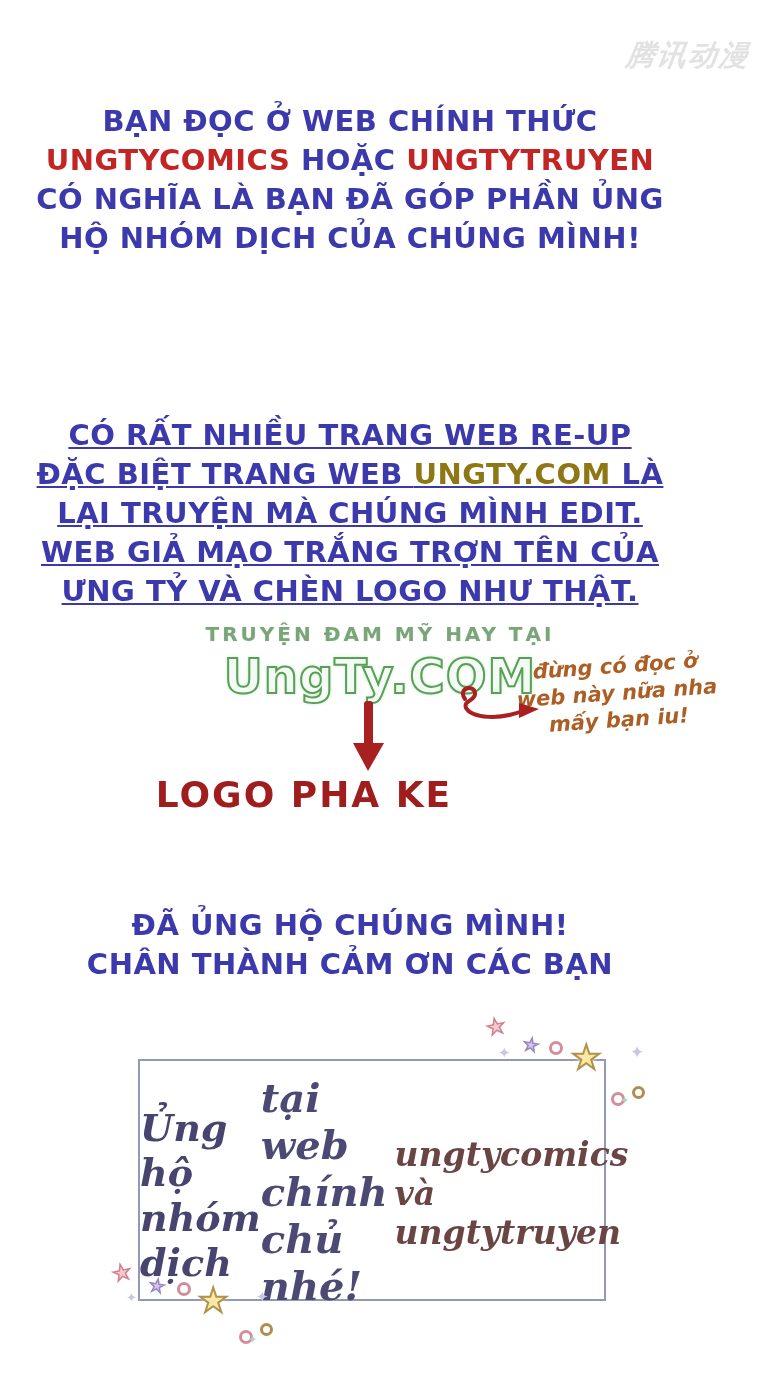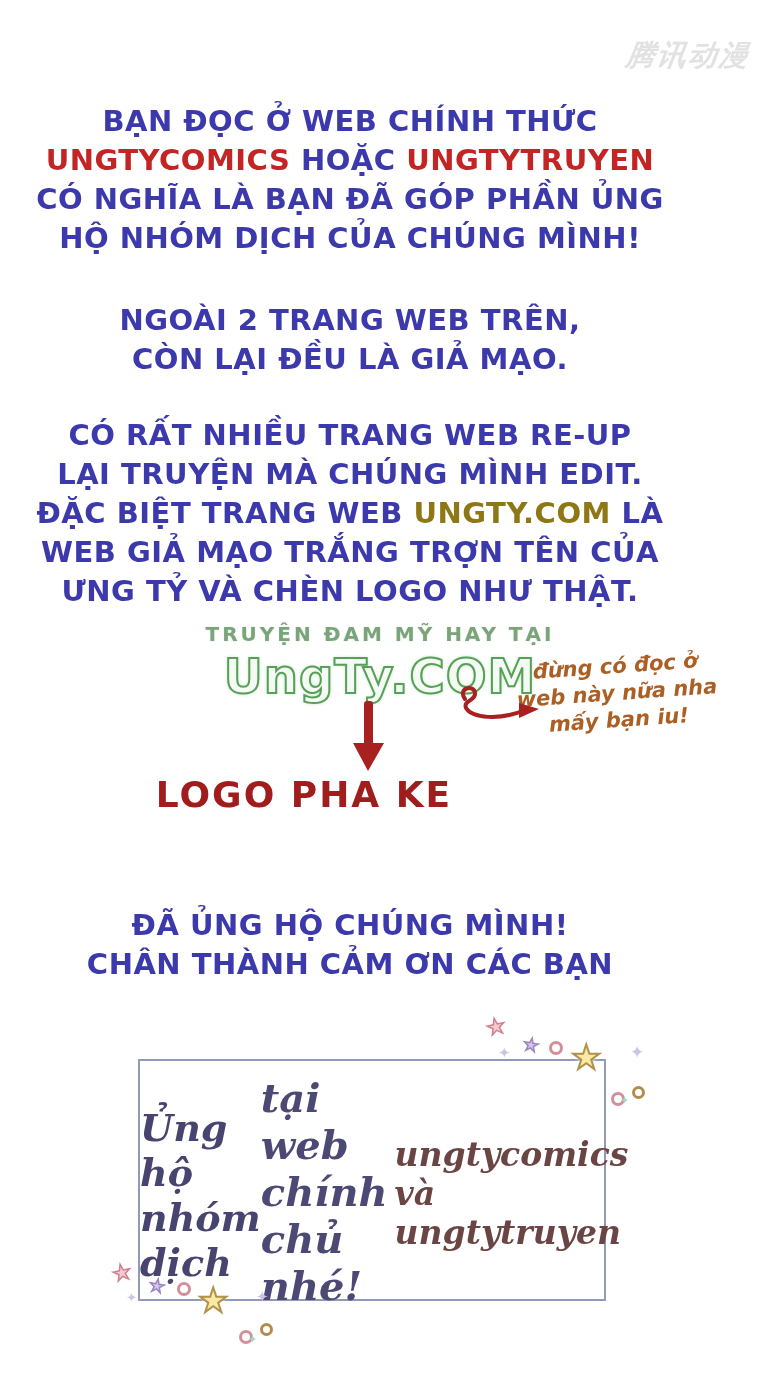--- a/index.html
+++ b/index.html
@@ -19,21 +19,21 @@
   .para{
     position:absolute;left:0;width:700px;text-align:center;
     font-weight:700;color:#3b39ab;
     font-size:29px;line-height:39px;letter-spacing:0.5px;
   }
   .para .line{white-space:nowrap;}
   .red{color:#c32525;}
   .olive{color:#8d7815;}
   .p1{top:102px;}
   .p2{top:301px;}
-  .p3{top:416px;}
+  .p3{top:416px;text-decoration:underline;}
   .thanks{top:906px;}
   
   .fakelogo{position:absolute;left:0;top:622px;width:760px;text-align:center;}
   .fakelogo .tagline{
     font-size:20px;font-weight:700;letter-spacing:3px;color:#7ba47b;
     text-shadow:0 0 2px #d8ecd8;
   }
   .fakelogo .site{
     margin-top:2px;font-size:48px;font-weight:800;letter-spacing:1px;
     color:#f4fbf4;-webkit-text-stroke:2px #58a058;
@@ -83,29 +83,25 @@
 
   <div class="watermark">腾讯动漫</div>
 
   <div class="para p1">
     <div class="line">BẠN ĐỌC Ở WEB CHÍNH THỨC</div>
     <div class="line"><span class="red">UNGTYCOMICS</span><span> HOẶC </span><span class="red">UNGTYTRUYEN</span></div>
     <div class="line">CÓ NGHĨA LÀ BẠN ĐÃ GÓP PHẦN ỦNG</div>
     <div class="line">HỘ NHÓM DỊCH CỦA CHÚNG MÌNH!</div>
   </div>
 
-  <div class="para p2">
-    <div class="line">NGOÀI 2 TRANG WEB TRÊN,</div>
-    <div class="line">CÒN LẠI ĐỀU LÀ GIẢ MẠO.</div>
-  </div>
 
   <div class="para p3">
     <div class="line">CÓ RẤT NHIỀU TRANG WEB RE-UP</div>
+    <div class="line"><span>ĐẶC BIỆT TRANG WEB </span><span class="olive">UNGTY.COM</span><span> LÀ</span></div>
     <div class="line">LẠI TRUYỆN MÀ CHÚNG MÌNH EDIT.</div>
-    <div class="line"><span>ĐẶC BIỆT TRANG WEB </span><span class="olive">UNGTY.COM</span><span> LÀ</span></div>
     <div class="line">WEB GIẢ MẠO TRẮNG TRỢN TÊN CỦA</div>
     <div class="line">ƯNG TỶ VÀ CHÈN LOGO NHƯ THẬT.</div>
   </div>
 
   <div class="fakelogo">
     <div class="tagline">TRUYỆN ĐAM MỸ HAY TẠI</div>
     <div class="site">UngTy.COM</div>
   </div>
 
   <div class="note">

